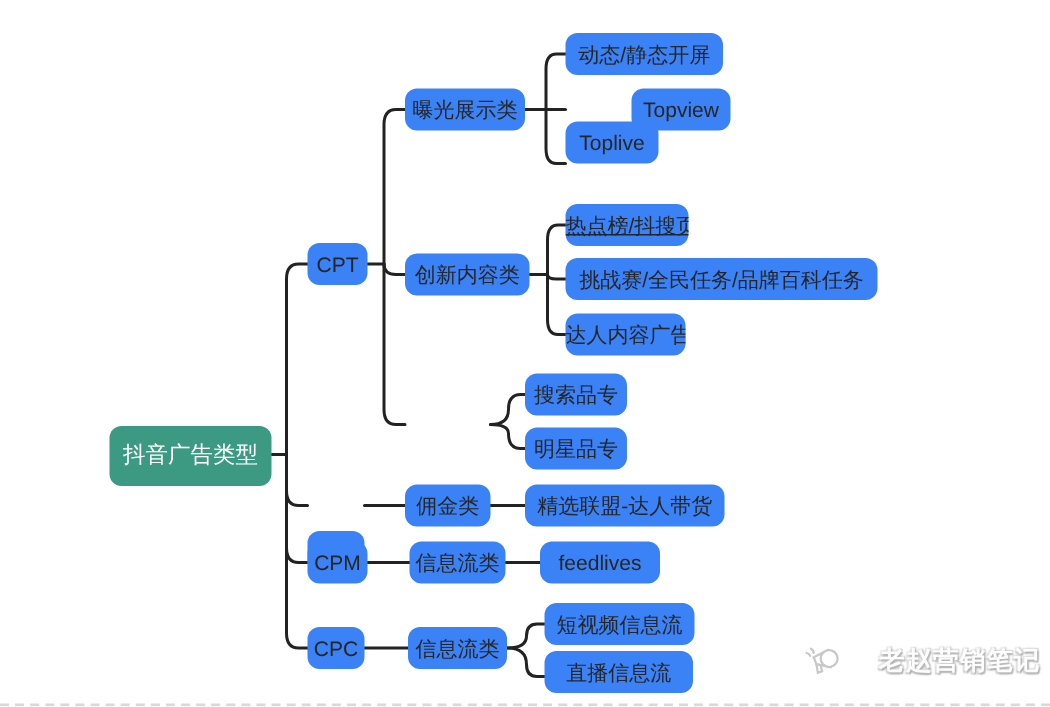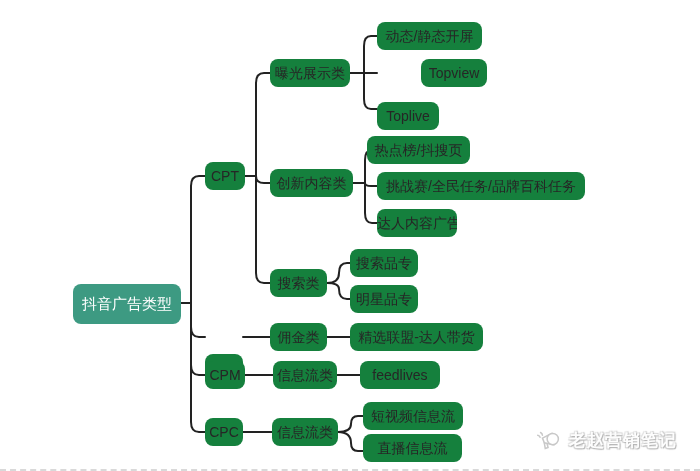--- a/index.html
+++ b/index.html
@@ -15,21 +15,21 @@
   .lines-layer {
     position: absolute;
     left: 0; top: 0;
     width: 700px; height: 471px;
     pointer-events: none;
   }
   .node {
     position: absolute;
     height: 28px;
     line-height: 28px;
-    background: #15803d;
+    background: #3b82f6;
     border-radius: 8px;
     color: #262626;
     font-size: 14px;
     text-align: center;
     white-space: nowrap;
     overflow: hidden;
     cursor: default;
   }
   .node-root {
     position: absolute;
@@ -41,21 +41,21 @@
     color: #ffffff;
     font-size: 15px;
     text-align: center;
     white-space: nowrap;
   }
   .watermark {
     position: absolute;
     left: 534px; top: 425px;
     display: flex;
     align-items: center;
-    gap: 5px;
+    gap: 22px;
   }
   .watermark-text {
     font-size: 17px;
     font-weight: bold;
     letter-spacing: 1px;
     color: #fdfdfd;
     text-shadow: 1px 1px 1px #b3b3b3, -1px -1px 1px #e2e2e2, 1px -1px 1px #cfcfcf, -1px 1px 1px #cfcfcf;
   }
   .bottom-dashed-line {
     position: absolute;
@@ -110,28 +110,27 @@
   <div class="node-root">抖音广告类型</div>
 
   <div class="node" style="left:205px;top:162px;width:40px;">CPT</div>
   <div class="node" style="left:205px;top:323px;width:38px;margin-top:31px;">CPS</div>
   <div class="node" style="left:205px;top:361px;width:40px;">CPM</div>
   <div class="node" style="left:205px;top:418px;width:38px;">CPC</div>
 
   <div class="node" style="left:270px;top:59px;width:80px;">曝光展示类</div>
   <div class="node" style="left:377px;top:22px;width:105px;">动态/静态开屏</div>
   <div class="node" style="left:377px;top:59px;width:66px;margin-left:44px;">Topview</div>
-  <div class="node" style="left:377px;top:102px;width:62px;">Toplive</div>
+  <div class="node" style="left:377px;top:81px;width:62px;">Toplive</div>
 
   <div class="node" style="left:270px;top:169px;width:83px;">创新内容类</div>
-  <div class="node" style="left:367px;top:136px;width:103px;">热点榜/抖搜页</div>
+  <div class="node" style="left:377px;top:136px;width:82px;text-decoration:underline;">热点榜/抖搜页</div>
   <div class="node" style="left:377px;top:172px;width:208px;">挑战赛/全民任务/品牌百科任务</div>
   <div class="node" style="left:377px;top:209px;width:80px;">达人内容广告</div>
 
-  <div class="node" style="left:270px;top:269px;width:57px;">搜索类</div>
   <div class="node" style="left:350px;top:249px;width:68px;">搜索品专</div>
   <div class="node" style="left:350px;top:285px;width:68px;">明星品专</div>
 
   <div class="node" style="left:270px;top:323px;width:57px;">佣金类</div>
   <div class="node" style="left:350px;top:323px;width:133px;">精选联盟-达人带货</div>
 
   <div class="node" style="left:273px;top:361px;width:64px;">信息流类</div>
   <div class="node" style="left:360px;top:361px;width:80px;">feedlives</div>
 
   <div class="node" style="left:272px;top:418px;width:66px;">信息流类</div>

